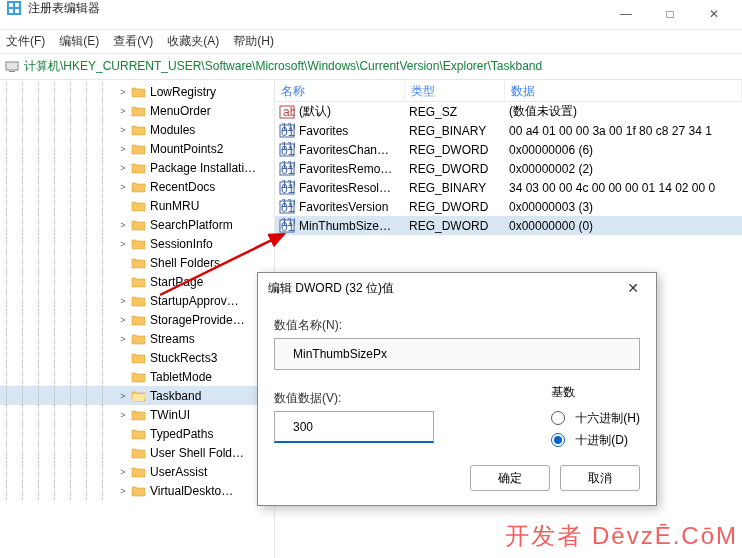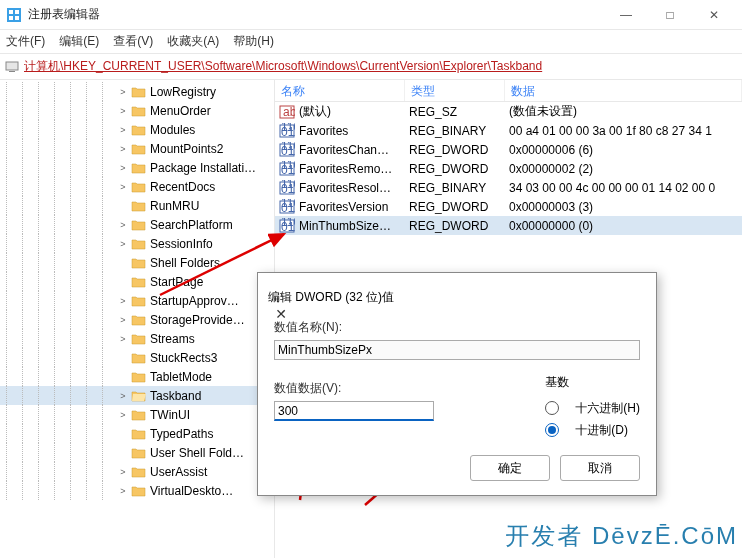--- a/index.html
+++ b/index.html
@@ -1,25 +1,25 @@
 <!DOCTYPE html>
 <html><head>
 <meta charset="utf-8">
 <style>
   * { box-sizing: border-box; margin: 0; padding: 0; font-family: "Microsoft YaHei", "Segoe UI", sans-serif; font-size: 12px; }
   body { width: 742px; height: 558px; background: #fff; position: relative; overflow: hidden; }
-  .titlebar { height: 30px; display: flex; align-items: center; padding: 0 6px; background: #fff; border-bottom: 1px solid #e8e8e8; }
+  .titlebar { height: 30px; display: flex; padding: 0 6px; background: #fff; border-bottom: 1px solid #e8e8e8; }
   .titlebar .app-icon { width: 16px; height: 16px; margin-right: 6px; }
   .titlebar .title { flex: 1; color: #222; }
   .winbtns { display: flex; }
   .winbtn { width: 44px; height: 28px; display: flex; align-items: center; justify-content: center; color: #555; }
   .menubar { height: 24px; display: flex; align-items: center; padding: 0 6px; gap: 14px; color: #333; border-bottom: 1px solid #e8e8e8; }
   .addressbar { height: 26px; display: flex; align-items: center; border-bottom: 1px solid #e8e8e8; padding: 0 4px; }
   .addressbar .addr-icon { width: 16px; height: 16px; margin-right: 4px; }
-  .addressbar .addr { color: #b91c1c; text-decoration: underline; }
+  .addressbar .addr { color: #15803d; }
   .content { display: flex; height: calc(100% - 80px); }
   .tree { width: 275px; border-right: 1px solid #e8e8e8; overflow: hidden; padding-top: 2px; }
   .tree-row { display: flex; align-items: center; height: 19px; padding-left: 6px; white-space: nowrap; }
   .tree-row .indent { display: inline-block; width: 16px; border-left: 1px dotted #bbb; height: 19px; }
   .tree-row .chev { width: 10px; text-align: center; color: #666; font-size: 9px; }
   .tree-row .ficon { width: 16px; height: 14px; margin: 0 3px; }
   .tree-row.selected { background: #d8e6f3; }
   .tree-row.selected .lbl { font-weight: normal; }
   .folder-closed { fill: #f7c663; stroke: #c99a2e; stroke-width: 0.5; }
   .folder-open { fill: #f7c663; stroke: #c99a2e; stroke-width: 0.5; }
@@ -30,42 +30,42 @@
   .col-type { width: 100px; }
   .col-data { flex: 1; }
   .vrow { display: flex; height: 19px; align-items: center; }
   .vrow.selected { background: #d8e6f3; }
   .vrow .vicon { width: 16px; height: 16px; margin: 0 4px; }
   .vrow .vname { width: 104px; overflow: hidden; text-overflow: ellipsis; white-space: nowrap; }
   .vrow .vtype { width: 100px; padding-left: 6px; }
   .vrow .vdata { flex: 1; padding-left: 6px; overflow: hidden; white-space: nowrap; }
   
   .dialog { position: absolute; left: 257px; top: 272px; width: 400px; background: #fff; border: 1px solid #888; box-shadow: 3px 3px 10px rgba(0,0,0,0.25); }
-  .dlg-title { height: 30px; display: flex; padding: 16px 10px; font-size: 12px; flex-direction: column; }
+  .dlg-title { height: 30px; display: flex; align-items: center; padding: 8px 10px; font-size: 12px; }
   .dlg-title .dlg-txt { flex: 1; }
   .dlg-close { width: 26px; text-align: center; color: #333; font-size: 14px; }
   .dlg-body { padding: 8px 16px 14px; }
   .dlg-body label.top { display: block; margin: 6px 0 4px; color: #333; }
-  .dlg-body input[type=text] { width: 100%; height: 20px; border: 1px solid #aaa; padding: 0 3px; background: #fff; }
+  .dlg-body input[type=text] { width: 100%; height: 32px; border: 1px solid #aaa; padding: 0 18px; background: #fff; }
   .dlg-body input.readonly { background: #fafafa; }
   .dlg-row2 { display: flex; gap: 30px; margin-top: 14px; }
   .dlg-row2 .left { flex: 1; }
   .dlg-row2 .left input { width: 160px; border: 1px solid #aaa; border-bottom: 2px solid #0a63c2; }
   .fieldset { }
   .fieldset .legend { margin-bottom: 6px; }
-  .radio { display: flex; align-items: center; height: 22px; gap: 16px; text-align: center; }
+  .radio { display: flex; align-items: center; height: 22px; gap: 10px; text-align: center; }
   .radio .r-circle { width: 14px; height: 14px; border: 1px solid #555; border-radius: 50%; display: inline-flex; align-items: center; justify-content: center; }
   .radio.checked .r-circle { border-color: #0a63c2; }
   .radio.checked .r-dot { width: 8px; height: 8px; background: #0a63c2; border-radius: 50%; }
   .dlg-buttons { display: flex; justify-content: flex-end; gap: 10px; padding: 0 16px 14px; }
   .dlg-buttons button { width: 80px; height: 26px; border: 1px solid #aaa; background: #fff; border-radius: 3px; }
   
   .arrow { position: absolute; pointer-events: none; }
   
-  .watermark { position: absolute; right: 4px; bottom: 6px; color: #0369a1; font-size: 24px; letter-spacing: 2px; font-weight: 500; opacity: 0.85; }
+  .watermark { position: absolute; right: 4px; bottom: 6px; color: #ef4444; font-size: 24px; letter-spacing: 2px; font-weight: 500; opacity: 0.85; }
 </style>
 </head>
 <body>
 
 <div class="titlebar">
   <svg class="app-icon" viewBox="0 0 16 16">
       <rect x="1" y="1" width="14" height="14" fill="#3aa0e6"></rect>
       <rect x="3" y="3" width="4" height="4" fill="#fff"></rect>
       <rect x="9" y="3" width="4" height="4" fill="#fff"></rect>
       <rect x="3" y="9" width="4" height="4" fill="#fff"></rect>

